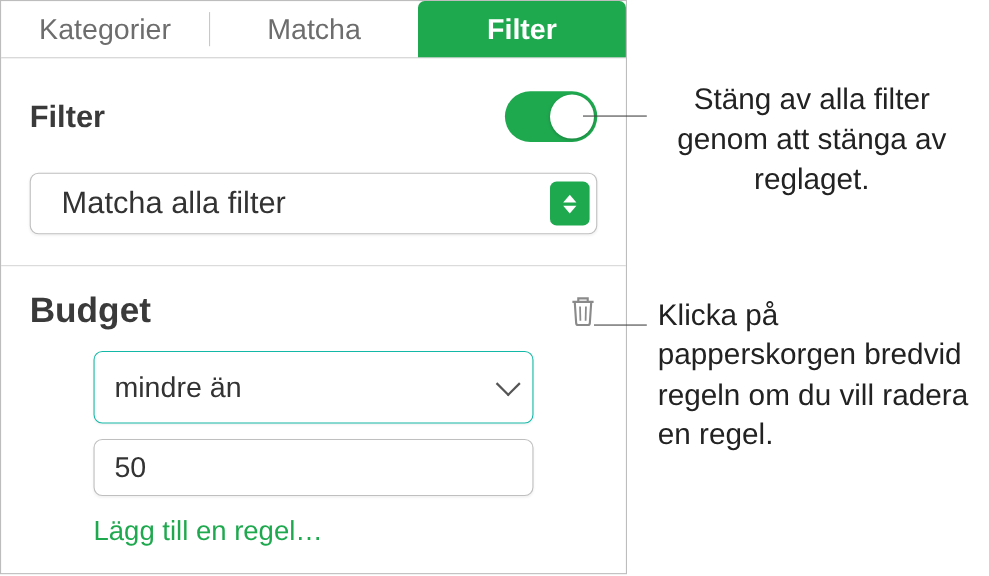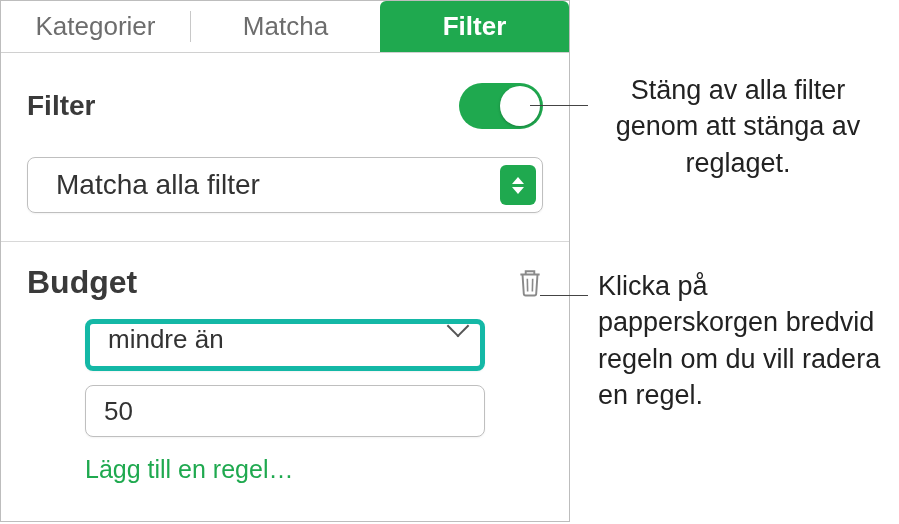--- a/index.html
+++ b/index.html
@@ -132,25 +132,25 @@
     height: 30px;
     cursor: pointer;
     color: #8a8a8a;
   }
   .rule-body {
     padding-left: 58px;
     padding-right: 58px;
   }
   .select-op {
     display: flex;
-    align-items: flex-start;
-    justify-content: space-between;
-    border: 5px solid #14b8a6;
+    align-items: center;
+    justify-content: space-between;
+    border: 1px solid #14b8a6;
     border-radius: 8px;
-    height: 52px;
+    height: 66px;
     padding: 0 14px 0 18px;
     cursor: pointer;
     box-shadow: 0 1px 2px rgba(0,0,0,0.05);
     margin-bottom: 14px;
   }
   .select-op-text {
     font-size: 26px;
     color: #333;
   }
   .chevron {

